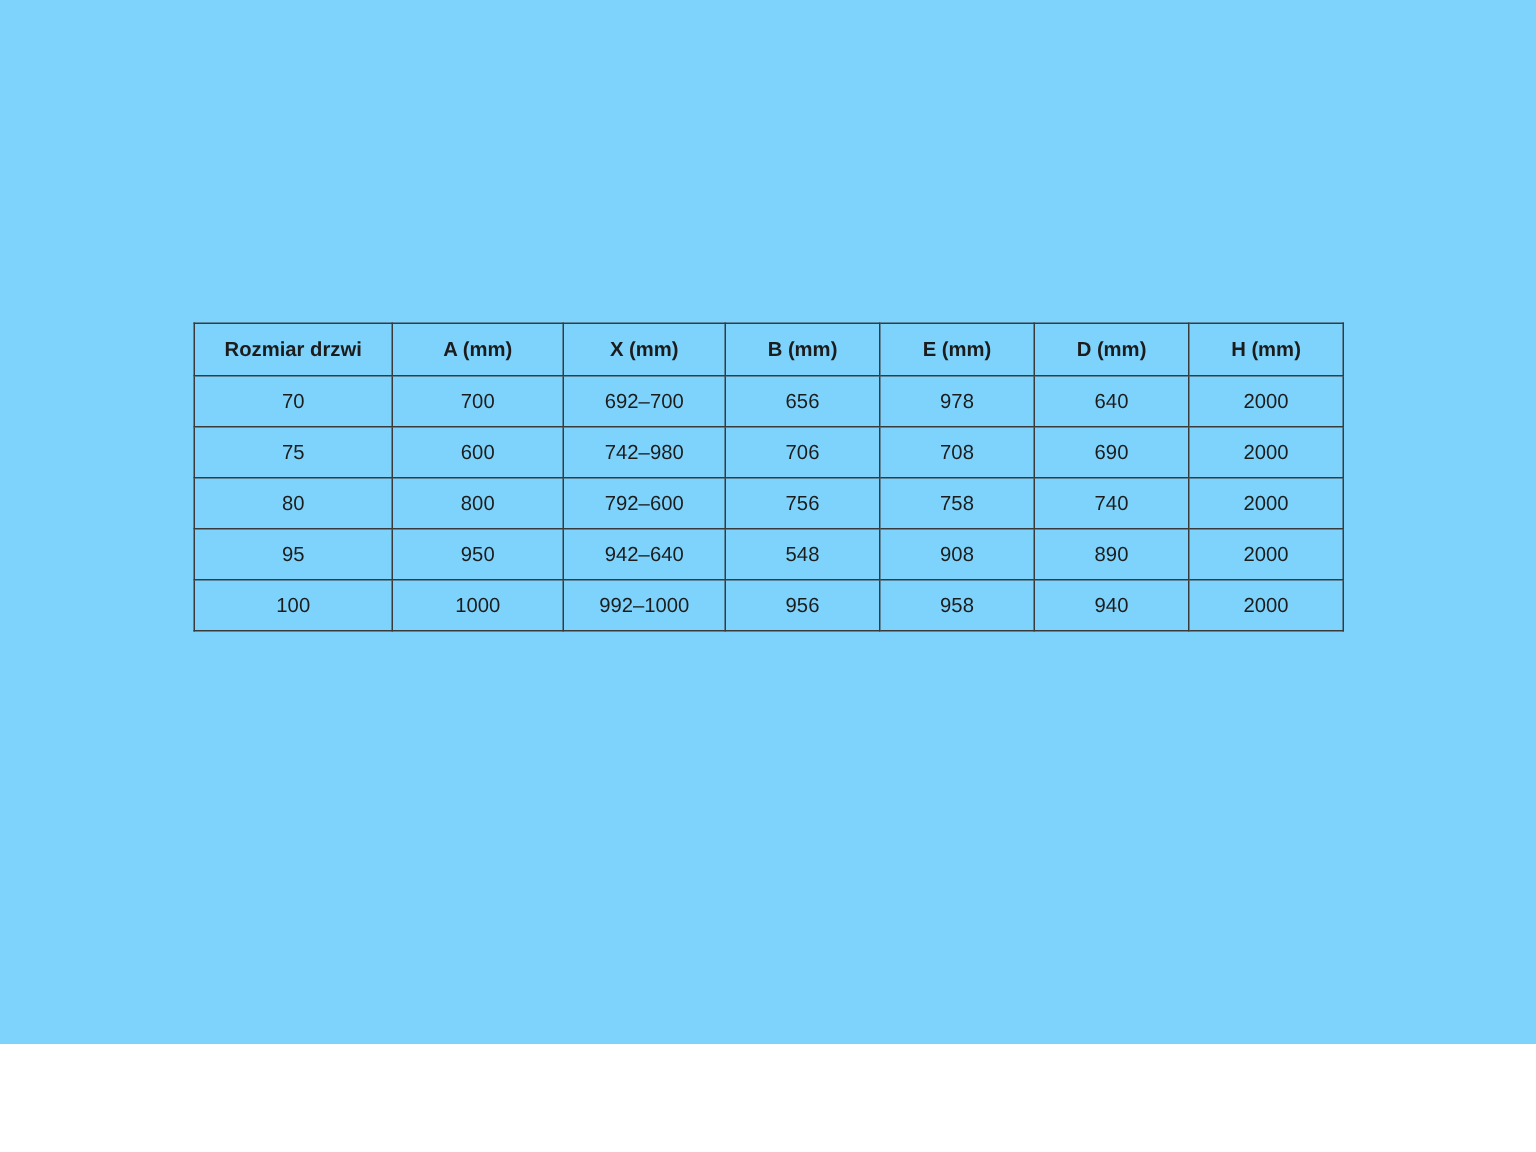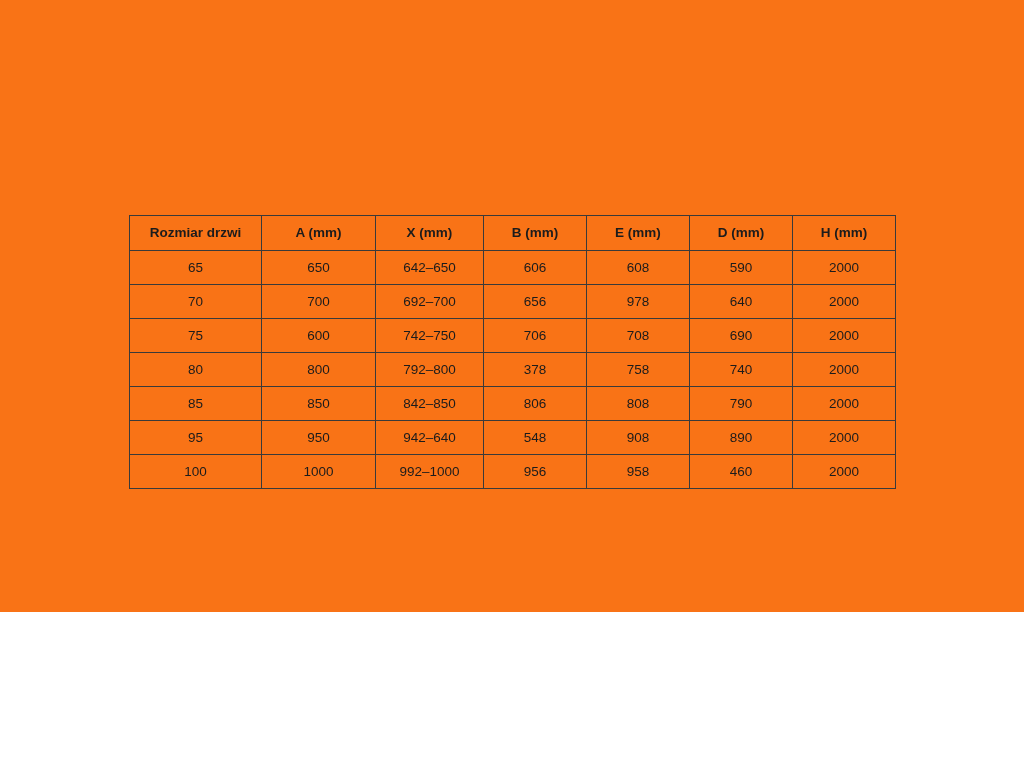--- a/index.html
+++ b/index.html
@@ -13,22 +13,22 @@
     font-family: "Liberation Sans", sans-serif;
     color: #1a1a1a;
     position: relative;
     overflow: hidden;
   }
   .sheet {
     position: absolute;
     left: 0;
     top: 0;
     width: 1024px;
-    height: 612px;
-    background: #f97316;
+    height: 696px;
+    background: #7dd3fc;
   }
   .table-wrap {
     position: absolute;
     left: 129px;
     top: 215px;
     width: 766px;
   }
   table.spec-table {
     border-collapse: collapse;
     width: 766px;
@@ -79,78 +79,60 @@
           <th>A (mm)</th>
           <th>X (mm)</th>
           <th>B (mm)</th>
           <th>E (mm)</th>
           <th>D (mm)</th>
           <th>H (mm)</th>
         </tr>
       </thead>
       <tbody>
         <tr>
-          <td>65</td>
-          <td>650</td>
-          <td>642–650</td>
-          <td>606</td>
-          <td>608</td>
-          <td>590</td>
-          <td>2000</td>
-        </tr>
-        <tr>
           <td>70</td>
           <td>700</td>
           <td>692–700</td>
           <td>656</td>
           <td>978</td>
           <td>640</td>
           <td>2000</td>
         </tr>
         <tr>
           <td>75</td>
           <td>600</td>
-          <td>742–750</td>
+          <td>742–980</td>
           <td>706</td>
           <td>708</td>
           <td>690</td>
           <td>2000</td>
         </tr>
         <tr>
           <td>80</td>
           <td>800</td>
-          <td>792–800</td>
-          <td>378</td>
+          <td>792–600</td>
+          <td>756</td>
           <td>758</td>
           <td>740</td>
-          <td>2000</td>
-        </tr>
-        <tr>
-          <td>85</td>
-          <td>850</td>
-          <td>842–850</td>
-          <td>806</td>
-          <td>808</td>
-          <td>790</td>
           <td>2000</td>
         </tr>
         <tr>
           <td>95</td>
           <td>950</td>
           <td>942–640</td>
           <td>548</td>
           <td>908</td>
           <td>890</td>
           <td>2000</td>
         </tr>
         <tr>
           <td>100</td>
           <td>1000</td>
           <td>992–1000</td>
           <td>956</td>
           <td>958</td>
-          <td>460</td>
+          <td>940</td>
           <td>2000</td>
         </tr>
       </tbody>
     </table>
   </div>
 </div>
 
 </body></html>

